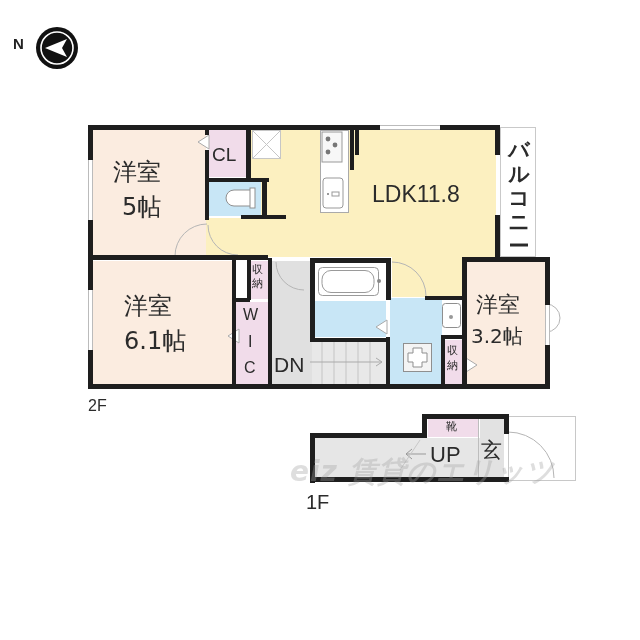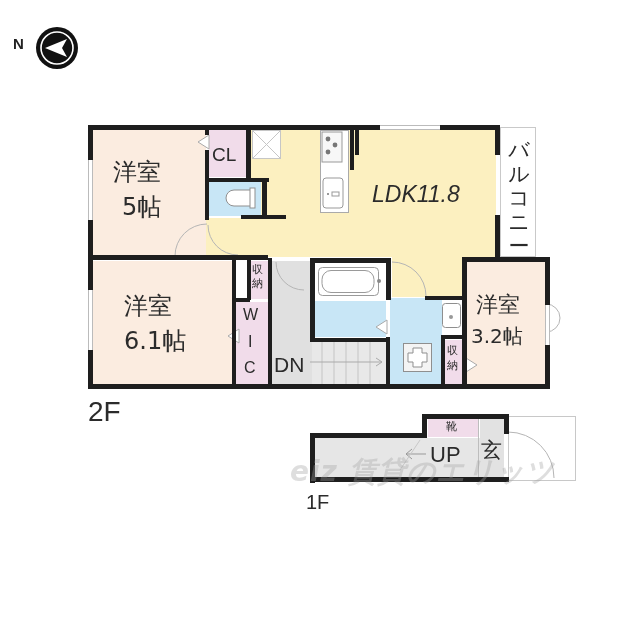--- a/index.html
+++ b/index.html
@@ -157,36 +157,36 @@
   <div class="wall" style="left:386px;top:337px;width:4px;height:50px;"></div>
   <div class="wall" style="left:425px;top:296px;width:42px;height:4px;"></div>
   <div class="wall" style="left:463px;top:257px;width:87px;height:5px;"></div>
   <div class="wall" style="left:462px;top:257px;width:5px;height:130px;"></div>
   <div class="wall" style="left:441px;top:337px;width:4px;height:50px;"></div>
   <div class="wall" style="left:441px;top:335px;width:24px;height:4px;"></div>
 
   <div class="lbl jp" style="left:113px;top:160px;font-size:24px;">洋室</div>
   <div class="lbl jp" style="left:122px;top:195px;font-size:24px;">5帖</div>
   <div class="lbl" style="left:212px;top:145px;font-size:19px;">CL</div>
-  <div class="lbl" style="left:372px;top:183px;font-size:23px;font-style:italic;">LDK11.8</div>
-  <div class="lbl jp" style="left:505px;top:138px;font-size:21px;width:28px;line-height:24px;white-space:normal;text-align:center;">
+  <div class="lbl" style="left:372px;top:183px;font-size:23px;">LDK11.8</div>
+  <div class="lbl jp" style="left:505px;top:138px;font-size:21px;width:28px;line-height:24px;white-space:normal;text-align:center;font-weight:bold;">
     <span>バルコニー</span>
   </div>
   <div class="lbl jp" style="left:124px;top:294px;font-size:24px;">洋室</div>
   <div class="lbl jp" style="left:124px;top:329px;font-size:24px;">6.1帖</div>
   <div class="lbl jp" style="left:252px;top:263px;font-size:11px;width:14px;line-height:14px;white-space:normal;">収納</div>
   <div class="lbl" style="left:243px;top:307px;font-size:16px;">W</div>
   <div class="lbl" style="left:248px;top:334px;font-size:16px;">I</div>
   <div class="lbl" style="left:244px;top:360px;font-size:16px;">C</div>
   <div class="lbl" style="left:274px;top:354px;font-size:21px;">DN</div>
   <div class="lbl jp" style="left:476px;top:294px;font-size:22px;">洋室</div>
   <div class="lbl jp" style="left:471px;top:326px;font-size:20px;">3.2帖</div>
   <div class="lbl jp" style="left:447px;top:343px;font-size:11px;width:14px;line-height:15px;white-space:normal;">収納</div>
 
-  <div class="lbl" style="left:88px;top:398px;font-size:28px;">2F</div>
+  <div class="lbl" style="left:88px;top:398px;font-size:16px;">2F</div>
 </div>
 
 <div>
   <div class="abs" style="left:508px;top:416px;width:68px;height:65px;background:#fff;border:1px solid #c8c8c8;"></div>
   <svg width="60" height="50" style="left:508px;top:432px;">
     <path d="M0 0 A46 46 0 0 1 46 46" fill="none" stroke="#b5b5b5"></path>
   </svg>
   <div class="room" style="left:314px;top:438px;width:112px;height:40px;background:#e6e6e6;"></div>
   <div class="room" style="left:424px;top:438px;width:60px;height:40px;background:#e6e6e6;"></div>
   <div class="room" style="left:428px;top:419px;width:50px;height:18px;background:#f1dcea;"></div>

